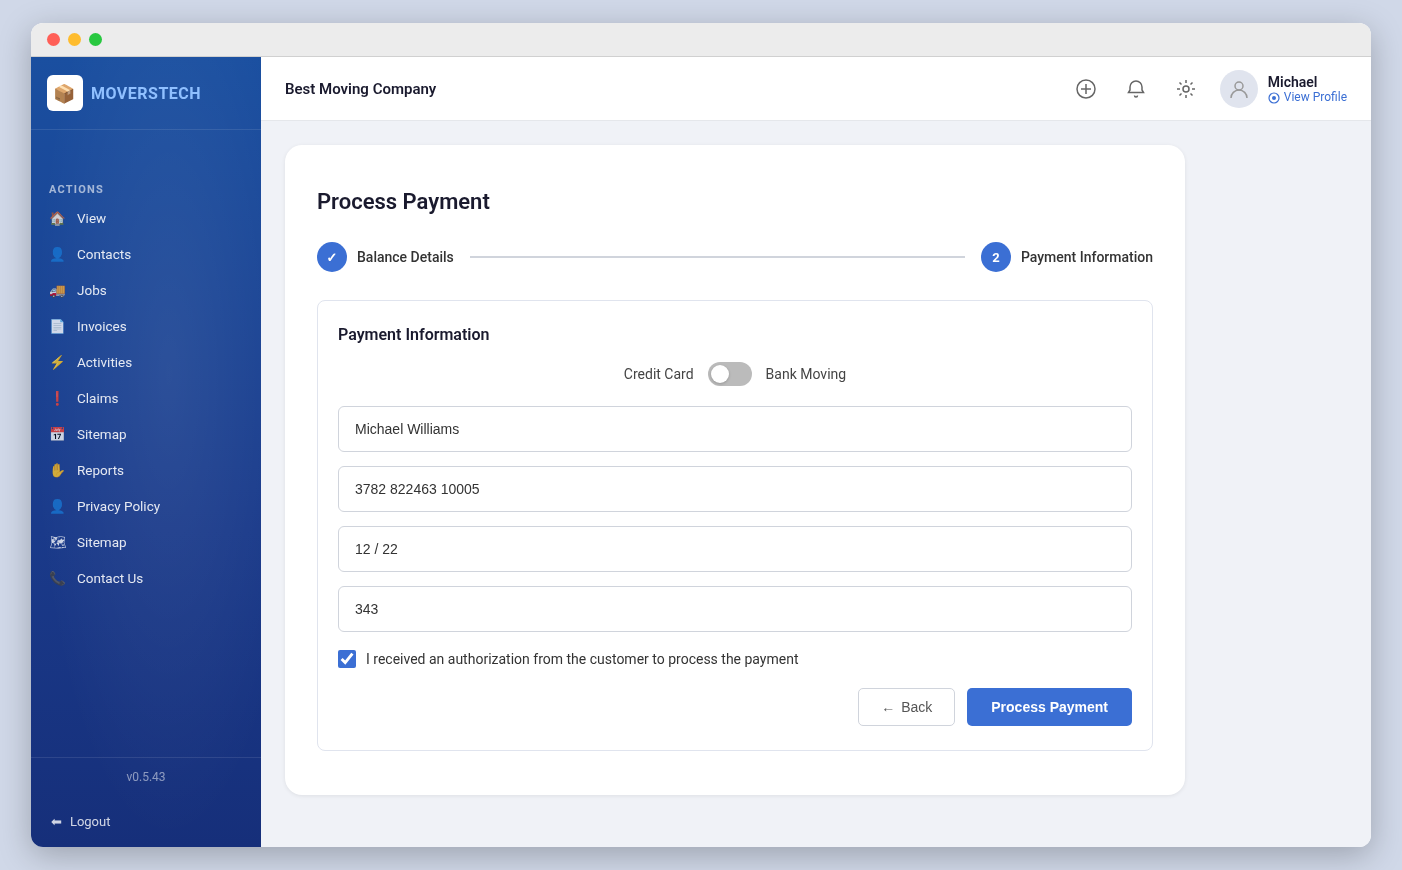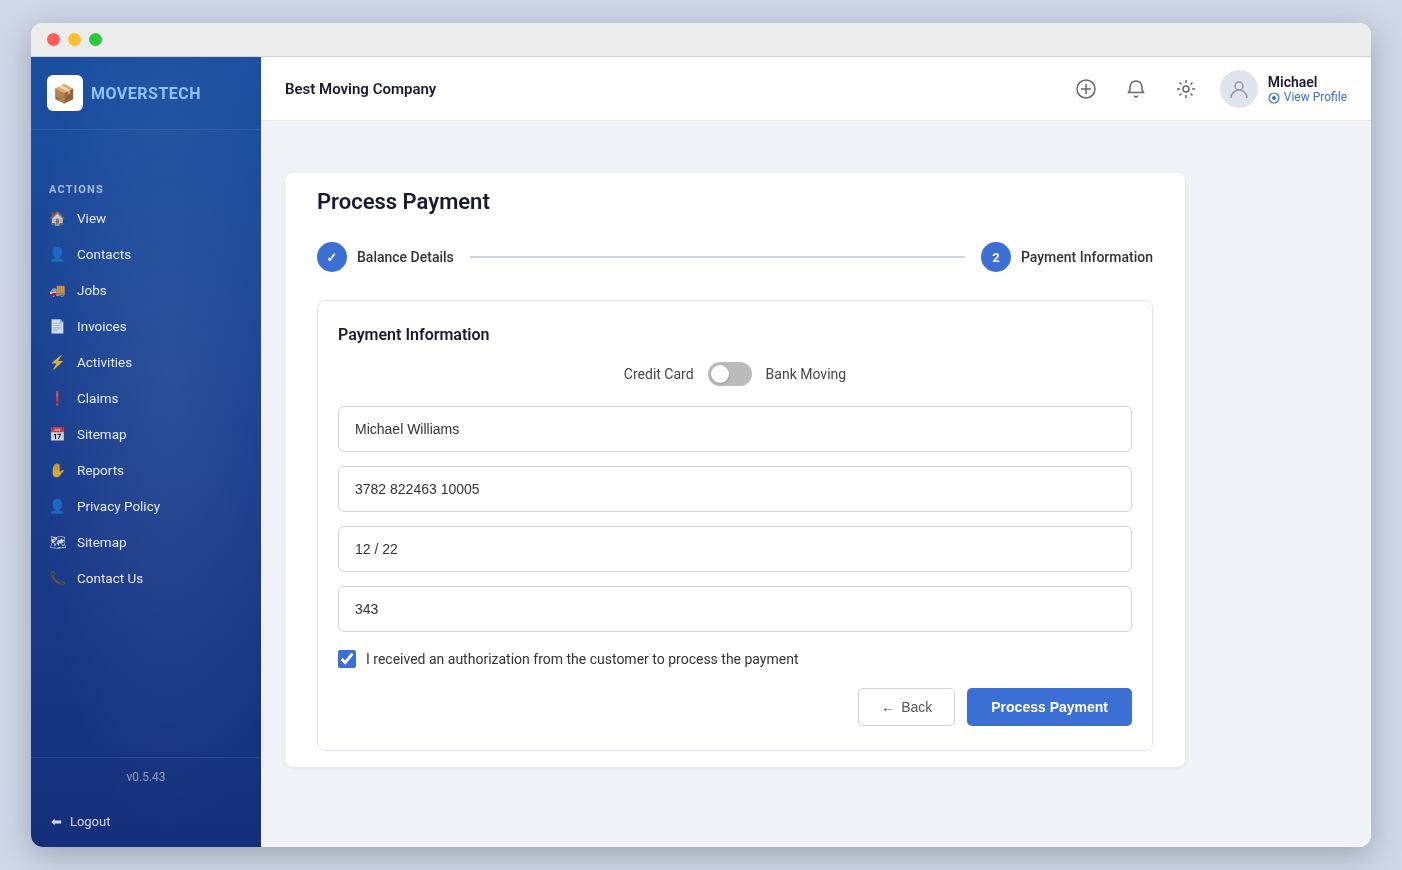--- a/index.html
+++ b/index.html
@@ -239,25 +239,24 @@
       gap: 4px;
     }
     
     .content {
       flex: 1;
       padding: 24px;
       overflow-y: auto;
     }
     .page-card {
       background: #fff;
-      border-radius: 8px;
+      border-radius: 17px;
       box-shadow: 0 1px 4px rgba(0,0,0,0.08);
-      padding: 16px 32px;
+      padding: 44px 32px;
       max-width: 900px;
-      margin-top: 28px;
     }
     .page-title {
       font-size: 22px;
       font-weight: 600;
       color: #1a1a2e;
       margin-bottom: 28px;
     }
     
     .stepper {
       display: flex;

